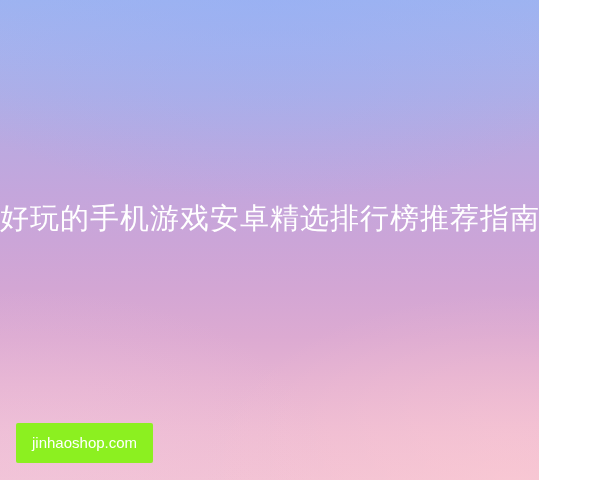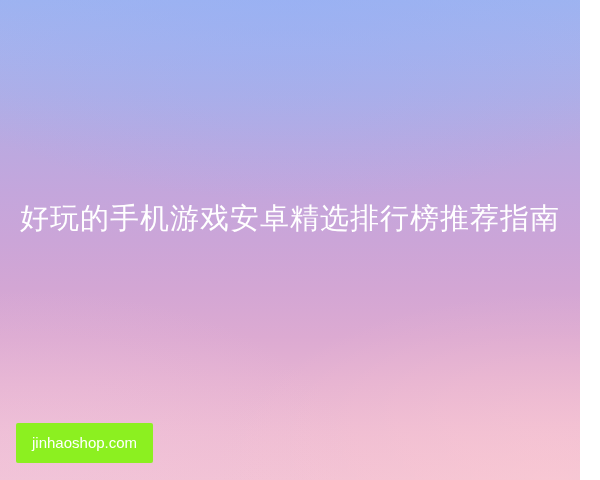--- a/index.html
+++ b/index.html
@@ -7,21 +7,21 @@
     padding: 0;
   }
   body {
     width: 600px;
     height: 480px;
     font-family: "Liberation Sans", sans-serif;
     background: #ffffff;
   }
   .banner {
     position: relative;
-    width: 580px;
+    width: 539px;
     height: 480px;
     overflow: hidden;
     background:
       linear-gradient(to bottom,
         #9fb4f0 0%,
         #a8b2ec 10%,
         #b0aee6 20%,
         #bba9e0 30%,
         #c4a6dc 40%,
         #cba5d8 50%,

